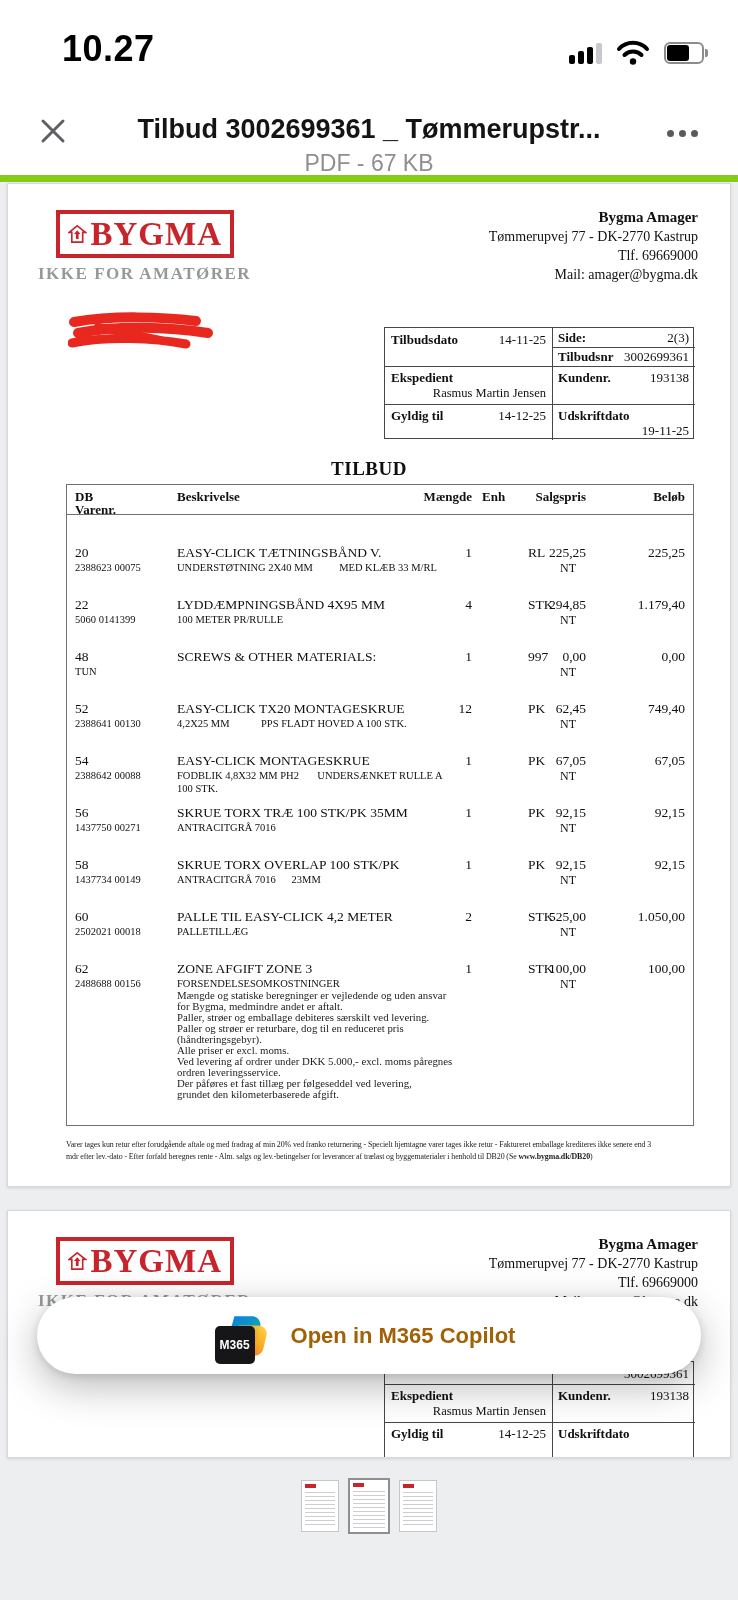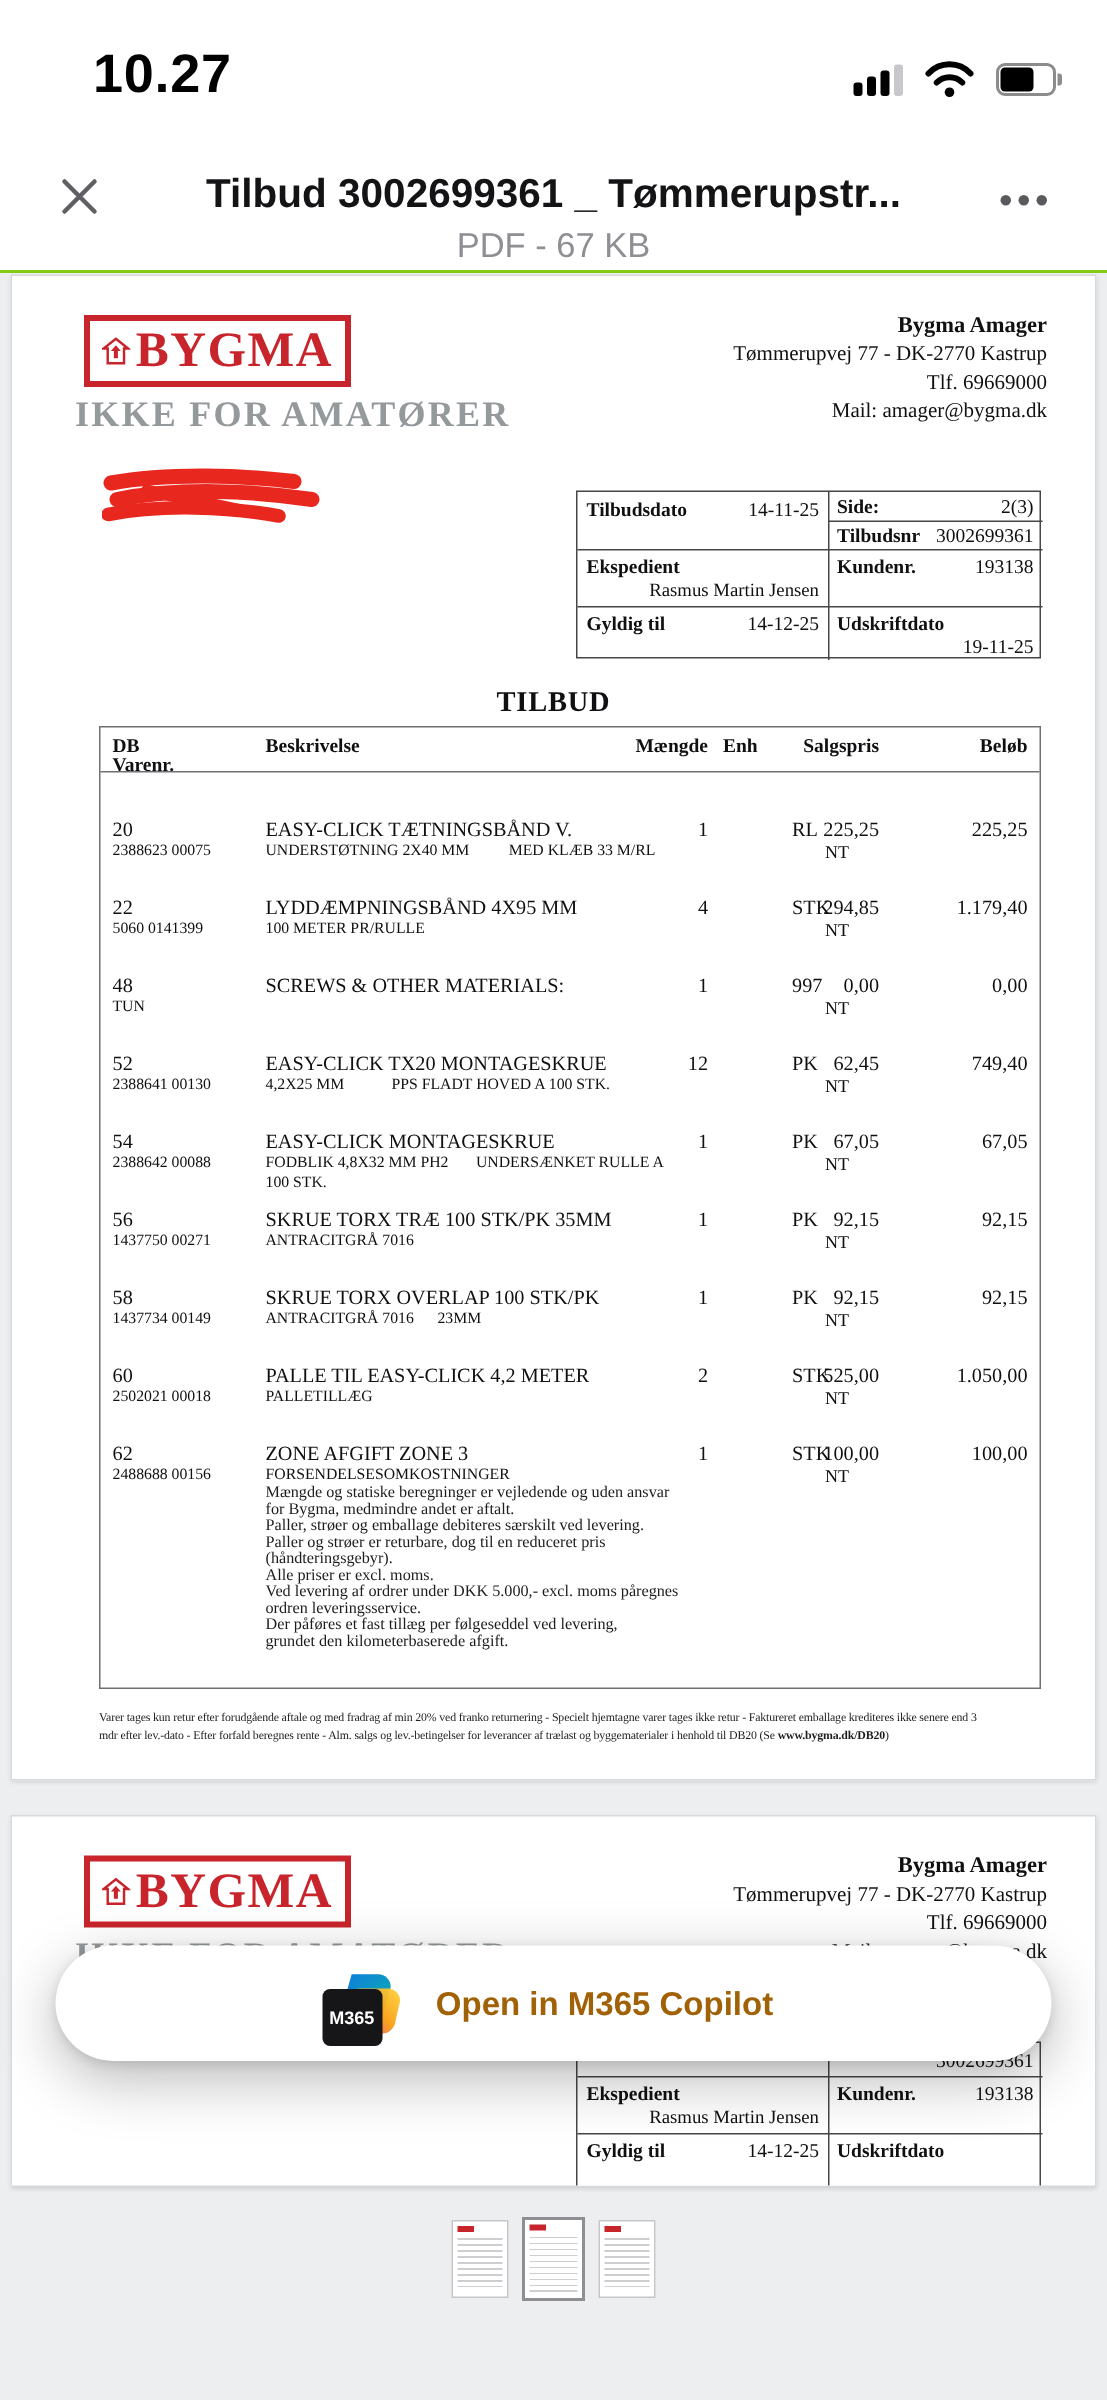--- a/index.html
+++ b/index.html
@@ -13,37 +13,37 @@
   .sig { display:flex; align-items:flex-end; gap:3px; height:22px; }
   .sig i { display:block; width:6px; border-radius:2px; background:#000; }
   .sig i:nth-child(1){height:9px;} .sig i:nth-child(2){height:13px;}
   .sig i:nth-child(3){height:17px;} .sig i:nth-child(4){height:21px;background:#c8c8cc;}
   .battery { position:relative; width:46px; height:22px; }
   .batt-body { position:absolute; left:0; top:0; width:40px; height:22px; border:2px solid rgba(0,0,0,.45); border-radius:6px; }
   .batt-fill { position:absolute; left:3px; top:3px; width:22px; height:16px; border-radius:3px; background:#000; }
   .batt-nub { position:absolute; right:2px; top:7px; width:3px; height:8px; border-radius:0 2px 2px 0; background:rgba(0,0,0,.45); }
 
   
-  .doc-header { position:absolute; top:90px; left:0; width:738px; height:92px; background:#fff; border-bottom:2px solid #84cc16; }
+  .doc-header { position:absolute; top:90px; left:0; width:738px; height:92px; background:#fff; border-bottom:7px solid #84cc16; }
   .close-btn { position:absolute; left:36px; top:24px; width:34px; height:34px; cursor:pointer; }
   .hdr-title { position:absolute; left:90px; right:90px; top:24px; text-align:center; font-size:27px; font-weight:700; color:#141416; white-space:nowrap; overflow:hidden; }
   .hdr-sub { position:absolute; left:90px; right:90px; top:60px; text-align:center; font-size:23px; color:#8e8e93; }
   .more-btn { position:absolute; right:40px; top:40px; display:flex; gap:5px; cursor:pointer; }
   .more-btn i { display:block; width:7px; height:7px; border-radius:50%; background:#59595e; }
 
   
   .viewer { position:absolute; top:182px; left:0; width:738px; height:1418px; background:#edeef0; }
   .page { position:absolute; background:#fff; border:1px solid #d8d8da; box-shadow:0 1px 3px rgba(0,0,0,.12);font-family:Liberation Serif, serif; }
   .page1 { left:7px; top:1px; width:724px; height:1004px; }
   .page2 { left:7px; top:1028px; width:724px; height:248px; overflow:hidden; }
 
   
   .logo-box { position:absolute; left:48px; top:26px; width:178px; height:48px; border:4px solid var(--brand-red,#c8242b); background:#fff; display:flex; align-items:center; gap:4px; padding:0 8px; }
   .logo-text { color:var(--brand-red,#c8242b); font-weight:800; font-size:33px; letter-spacing:1px; }
-  .logo-tagline { position:absolute; left:42px; top:80px; font-weight:800; font-size:24px; letter-spacing:1.5px; color:#94999c; white-space:nowrap; }
+  .logo-tagline { position:absolute; left:30px; top:80px; font-weight:800; font-size:17px; letter-spacing:1.5px; color:#94999c; white-space:nowrap; }
   .scribble { position:absolute; left:60px; top:128px; }
 
   
   .company { position:absolute; right:32px; top:24px; text-align:right; font-size:14px; line-height:19px; color:#101012; }
   .company .name { font-weight:700; font-size:15px; }
 
   
   .info-box { position:absolute; left:376px; width:310px; border:1px solid #45464a; background:#fff; font-size:13px; color:#101012; }
   .info-box-1 { top:143px; height:112px; }
   .info-box-2 { top:150px; height:106px; }
@@ -61,21 +61,21 @@
   .item-row { position:relative; height:52px; }
   .c { position:absolute; font-size:13.5px; color:#101012; }
   .c.nr { left:8px; top:0; }
   .c.sub { left:8px; top:17px; font-size:10.5px; }
   .c.desc { left:110px; top:0; white-space:pre; }
   .desc .d0 { font-size:13.5px; line-height:16px; }
   .desc .dn { font-size:10.5px; line-height:13px; }
   .c.qty { left:315px; width:90px; text-align:right; }
   .c.unit { left:415px;margin-left:46px; }
   .c.price { left:437px; width:82px; text-align:right; }
-  .c.tax { left:417px; width:82px; text-align:right; top:16px; font-size:12px; }
+  .c.tax { left:460px; width:82px; text-align:center; top:16px; font-size:12px; }
   .c.amount { left:536px; width:82px; text-align:right; }
   .terms { position:absolute; left:110px; top:505px; width:320px; font-size:10.8px; line-height:11px; color:#1c1c1e; }
   .page-footer { position:absolute; left:58px; top:955px; width:632px; font-size:7.9px; line-height:12px; color:#1c1c1e; letter-spacing:-.1px; }
 
   
   .copilot-pill { position:absolute; left:37px; top:1297px; width:664px; height:77px; background:#fff; border-radius:40px;
     box-shadow:0 12px 40px rgba(0,0,0,.28), 0 2px 8px rgba(0,0,0,.12); display:flex; align-items:center; justify-content:center; gap:18px; z-index:10; cursor:pointer; }
   .copilot-icon { position:relative; width:50px; height:50px; flex:0 0 auto; }
   .m365-badge { position:absolute; left:-8px; bottom:-3px; background:#161618; color:#fff; font-size:12px; font-weight:700; padding:12px 5px; border-radius:5px; }
   .copilot-label { font-size:22px; font-weight:600; color:#a16207; }

